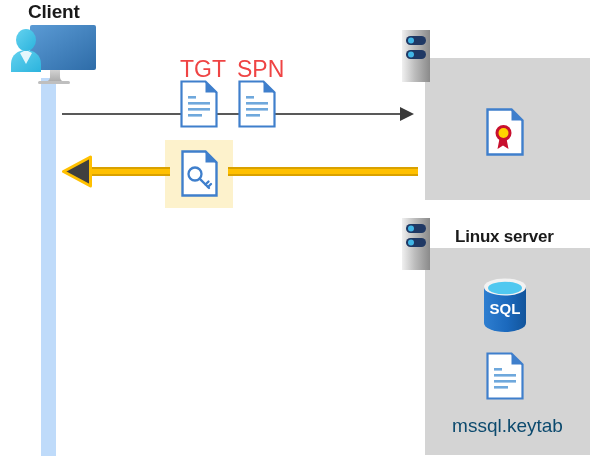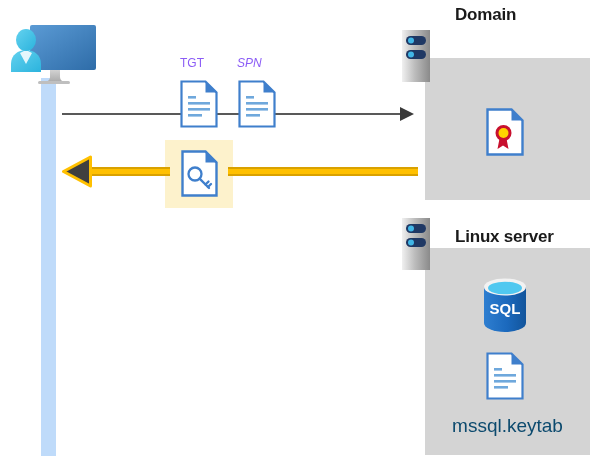--- a/index.html
+++ b/index.html
@@ -41,25 +41,25 @@
     font-size: 17px;
   }
   #keytab-label {
     left: 425px; top: 415px;
     width: 165px;
     text-align: center;
     font-size: 19px;
     color: #0c4a6e;
   }
   .doc-tag {
-    font-size: 12px;
-    color: #8b5cf6;
+    font-size: 23px;
+    color: #ef4444;
   }
   #tgt-tag { left: 180px; top: 56px; }
-  #spn-tag { left: 237px; top: 56px; font-style: italic; }
+  #spn-tag { left: 237px; top: 56px; }
 
   
   #client-lifeline {
     left: 41px; top: 78px;
     width: 15px; height: 378px;
     background: #bfdbfa;
   }
 
   
   #client-icon { left: 8px; top: 22px; width: 92px; height: 70px; }
@@ -148,20 +148,21 @@
       <rect x="22" y="3" width="66" height="45" rx="2" fill="url(#monGrad)"></rect>
 
       <path d="M3 42 c0 -9 7 -14 15 -14 c8 0 15 5 15 14 v8 h-30 z" fill="url(#personGrad)"></path>
 
       <path d="M18 28 l6 3 l-6 11 l-6 -11 z" fill="#ffffff" opacity="0.85"></path>
 
       <ellipse cx="18" cy="18" rx="10" ry="11" fill="url(#personGrad)"></ellipse>
     </svg>
   </div>
 
+  <div class="abs title-label" id="client-title">Client</div>
 
   <div class="abs" id="req-line"></div>
   <div class="abs" id="req-head"></div>
 
   <div class="abs doc-tag" id="tgt-tag">TGT</div>
   <div class="abs" id="tgt-doc">
     <svg width="38" height="48" viewBox="0 0 38 48" xmlns="http://www.w3.org/2000/svg">
       <path d="M1.5 1.5 h24 l11 11 v34 h-35 z" fill="#ffffff" stroke="#3f7fcc" stroke-width="2.2"></path>
       <path d="M25.5 1.5 l11 11 h-11 z" fill="#3f7fcc"></path>
       <rect x="8" y="22" width="22" height="2.6" fill="#6fa8dc"></rect>
@@ -216,21 +217,21 @@
         </linearGradient>
       </defs>
       <rect x="0" y="0" width="28" height="52" fill="url(#rackGradA)"></rect>
       <rect x="4" y="6" width="20" height="9" rx="4.5" fill="#1f3864"></rect>
       <circle cx="9" cy="10.5" r="3" fill="#41b6e6"></circle>
       <rect x="4" y="20" width="20" height="9" rx="4.5" fill="#1f3864"></rect>
       <circle cx="9" cy="24.5" r="3" fill="#41b6e6"></circle>
     </svg>
   </div>
 
-  <div class="abs title-label" id="dc-title"><span>Domain</span><br></div>
+  <div class="abs title-label" id="dc-title"><br></div>
 
   <div class="abs" id="cert-doc">
     <svg width="38" height="48" viewBox="0 0 38 48" xmlns="http://www.w3.org/2000/svg">
       <path d="M1.5 1.5 h24 l11 11 v34 h-35 z" fill="#ffffff" stroke="#3f7fcc" stroke-width="2.4"></path>
       <path d="M25.5 1.5 l11 11 h-11 z" fill="#3f7fcc"></path>
 
       <path d="M14 28 l-2.5 13 l5.5 -3.5 l5.5 3.5 l-2.5 -13 z" fill="#c8102e"></path>
 
       <circle cx="17.5" cy="25" r="8" fill="#c8102e"></circle>
       <circle cx="17.5" cy="25" r="5" fill="#ffd400"></circle>

